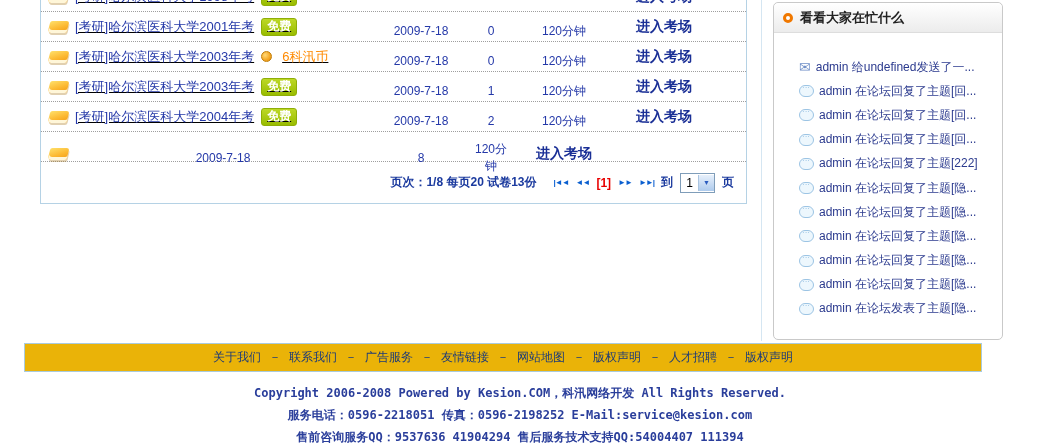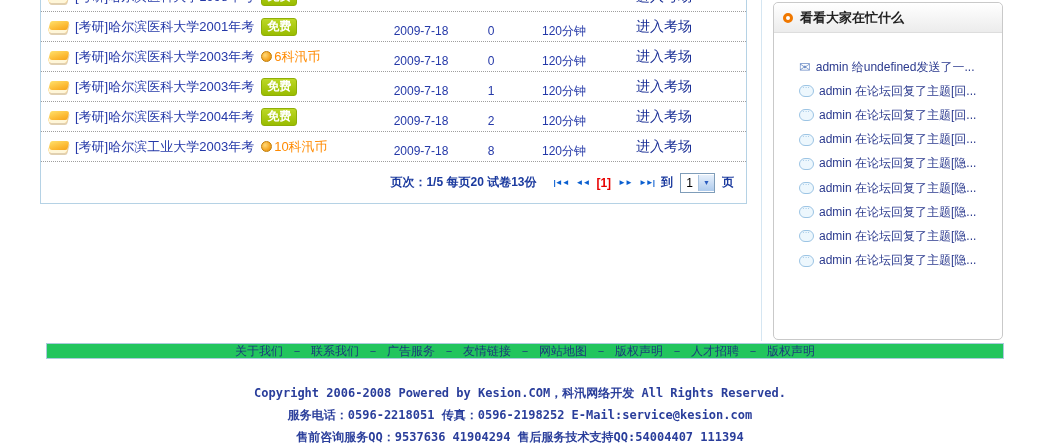--- a/index.html
+++ b/index.html
@@ -8,33 +8,33 @@
   
   .exam-panel{position:absolute;left:40px;top:-19px;width:707px;height:223px;
               border:1px solid #b5d2e5;background:#fff;box-sizing:border-box;}
   .exam-row{display:grid;grid-template-columns:34px 296px 100px 40px 106px 94px 1fr;
             align-items:center;height:30px;border-bottom:1px dotted #9e9e9e;box-sizing:border-box;}
   .cell-icon{display:flex;justify-content:center;}
   .book-icon{display:inline-block;width:19px;height:12px;
              background:linear-gradient(160deg,#ffe06a 0%,#fcb830 55%,#f29a12 100%);
              border-radius:2px 3px 2px 4px;transform:skewX(-14deg);
              box-shadow:1px 2px 0 rgba(170,120,30,.35), inset 0 -3px 0 #fff6d8;}
-  .cell-title{display:flex;align-items:center;gap:7px;white-space:nowrap;overflow:hidden;}
+  .cell-title{display:flex;align-items:center;gap:7px;white-space:nowrap;overflow:hidden;text-decoration:underline;}
   .exam-title{color:#2438a8;font-size:13px;text-decoration:none;cursor:pointer;}
   .badge-free{display:inline-block;background:linear-gradient(#bdd826,#99bc00);color:#fff;
               font-size:12px;font-weight:bold;padding:1px 5px 2px;border-radius:3px;
               border:1px solid #8fae07;line-height:13px;}
-  .fee-coins{display:inline-flex;align-items:center;gap:2px;}
+  .fee-coins{display:inline-flex;align-items:center;gap:10px;}
   .coin-icon{display:inline-block;width:9px;height:9px;border-radius:50%;
              background:radial-gradient(circle at 35% 35%,#ffd978,#f5a623 60%,#d98a10);
              border:1px solid #c07d08;}
   .coin-label{color:#ff8a00;font-size:13px;}
   .cell-date,.cell-count,.cell-duration{text-align:center;color:#2438a8;font-size:12px;margin-top:9px;}
   .cell-action{text-align:center;}
-  .enter-link{color:#1a2f96;font-weight:normal;font-size:14px;text-decoration:none;cursor:pointer;}
+  .enter-link{color:#1a2f96;font-weight:bold;font-size:14px;text-decoration:none;cursor:pointer;}
   
   .pager{height:41px;display:flex;align-items:center;justify-content:flex-end;
          padding-right:12px;gap:7px;color:#1b3a9e;font-size:12px;font-weight:bold;}
   .pg-info{margin-right:10px;}
   .nav-btn{color:#0a5fd0;font-size:8px;font-weight:bold;letter-spacing:-1px;cursor:pointer;}
   .pg-current{color:#e80000;}
   .page-select{display:inline-flex;border:1px solid #7f9db9;background:#fff;height:18px;
                align-items:center;cursor:pointer;}
   .page-select .val{width:17px;text-align:center;font-size:12px;color:#000;font-weight:normal;}
   .page-select .arrow{width:15px;height:16px;background:linear-gradient(#e7f0fb,#aecbed);
@@ -52,21 +52,21 @@
   .dot-icon{width:4px;height:4px;border:3px solid #f07800;border-radius:50%;background:#fff;flex:none;}
   .activity-list{list-style:none;margin:0;padding:22px 6px 0 25px;}
   .activity-item{height:24.2px;display:flex;align-items:center;gap:5px;font-size:12px;
                  color:#2b3a8e;white-space:nowrap;overflow:hidden;cursor:pointer;}
   .mail-icon{color:#7090c8;font-size:14px;line-height:1;flex:none;}
   .comment-icon{width:13px;height:10px;border:1px solid #9cc4e4;background:#edf7fd;
                 border-radius:6px;position:relative;flex:none;}
   .comment-icon::after{content:"···";position:absolute;top:-3px;left:2px;font-size:8px;
                        color:#9cc4e4;}
   
-  .footer-nav{position:absolute;left:46px;top:343px;width:958px;height:16px;background:#22c55e;
+  .footer-nav{position:absolute;left:24px;top:343px;width:958px;height:29px;background:#eab308;
               border:1px solid #aacbdd;box-sizing:border-box;display:flex;align-items:center;
               justify-content:center;font-size:12px;color:#1b3a7a;}
   .f-link{color:#1b3a7a;text-decoration:none;cursor:pointer;}
   .f-sep{margin:0 8px;color:#1b3a7a;}
   .copyright{position:absolute;left:0;top:382px;width:1040px;text-align:center;
              font-family:"DejaVu Sans Mono",monospace;font-size:12px;font-weight:bold;
              color:#2a3e9b;line-height:22px;}
 </style>
 </head>
 <body>
@@ -148,36 +148,28 @@
     <span class="cell-date">2009-7-18</span>
     <span class="cell-count">2</span>
     <span class="cell-duration">120分钟</span>
     <span class="cell-action"><a class="enter-link">进入考场</a></span>
   </div>
 
   <div class="exam-row">
     <span class="cell-icon">
           <i class="book-icon"></i>
         </span>
-    <span class="cell-title">
-      <a class="exam-title">[考研]哈尔滨工业大学2003年考</a>
-
-      <span class="fee-coins">
-            <i class="coin-icon"></i>
-            <span class="coin-label">10科汛币</span>
-          </span>
-    </span>
     <span class="cell-date">2009-7-18</span>
     <span class="cell-count">8</span>
     <span class="cell-duration">120分钟</span>
     <span class="cell-action"><a class="enter-link">进入考场</a></span>
   </div>
 </div>
   <div class="pager">
-    <span class="pg-info">页次：1/5 每页20 试卷13份</span>
+    <span class="pg-info">页次：1/8 每页20 试卷13份</span>
     <span class="nav-btn">|◄◄</span>
     <span class="nav-btn">◄◄</span>
     <span class="pg-current">[1]</span>
     <span class="nav-btn">►►</span>
     <span class="nav-btn">►►|</span>
     <span>到</span>
     <span class="page-select">
       <span class="val">1</span>
       <span class="arrow">▼</span>
     </span>
@@ -210,51 +202,61 @@
     <span class="comment-icon"></span>
     <span class="activity-text">admin 在论坛回复了主题[回...</span>
   </li>
 
   <li class="activity-item">
 
     <span class="comment-icon"></span>
     <span class="activity-text">admin 在论坛回复了主题[回...</span>
   </li>
 
-
-  <li class="activity-item">
-
-    <span class="comment-icon"></span>
-    <span class="activity-text">admin 在论坛回复了主题[隐...</span>
-  </li>
-
-  <li class="activity-item">
-
-    <span class="comment-icon"></span>
-    <span class="activity-text">admin 在论坛回复了主题[隐...</span>
-  </li>
-
-  <li class="activity-item">
-
-    <span class="comment-icon"></span>
-    <span class="activity-text">admin 在论坛回复了主题[隐...</span>
-  </li>
-
-  <li class="activity-item">
-
-    <span class="comment-icon"></span>
-    <span class="activity-text">admin 在论坛回复了主题[隐...</span>
-  </li>
-
-  <li class="activity-item">
-
-    <span class="comment-icon"></span>
-    <span class="activity-text">admin 在论坛回复了主题[隐...</span>
-  </li>
-
+  <li class="activity-item">
+
+    <span class="comment-icon"></span>
+    <span class="activity-text">admin 在论坛回复了主题[222]</span>
+  </li>
+
+  <li class="activity-item">
+
+    <span class="comment-icon"></span>
+    <span class="activity-text">admin 在论坛回复了主题[隐...</span>
+  </li>
+
+  <li class="activity-item">
+
+    <span class="comment-icon"></span>
+    <span class="activity-text">admin 在论坛回复了主题[隐...</span>
+  </li>
+
+  <li class="activity-item">
+
+    <span class="comment-icon"></span>
+    <span class="activity-text">admin 在论坛回复了主题[隐...</span>
+  </li>
+
+  <li class="activity-item">
+
+    <span class="comment-icon"></span>
+    <span class="activity-text">admin 在论坛回复了主题[隐...</span>
+  </li>
+
+  <li class="activity-item">
+
+    <span class="comment-icon"></span>
+    <span class="activity-text">admin 在论坛回复了主题[隐...</span>
+  </li>
+
+  <li class="activity-item">
+
+    <span class="comment-icon"></span>
+    <span class="activity-text">admin 在论坛发表了主题[隐...</span>
+  </li>
 </ul>
 </div>
 
 <div class="footer-nav">
     <a class="f-link">关于我们</a>
     <span class="f-sep">－</span>
     <a class="f-link">联系我们</a>
     <span class="f-sep">－</span>
     <a class="f-link">广告服务</a>
     <span class="f-sep">－</span>

